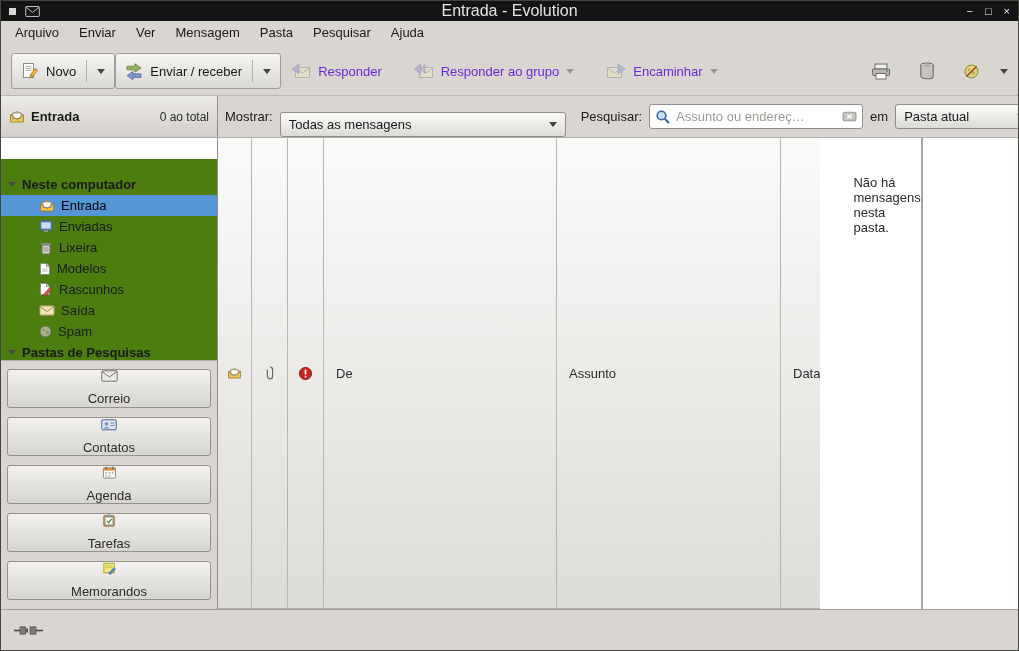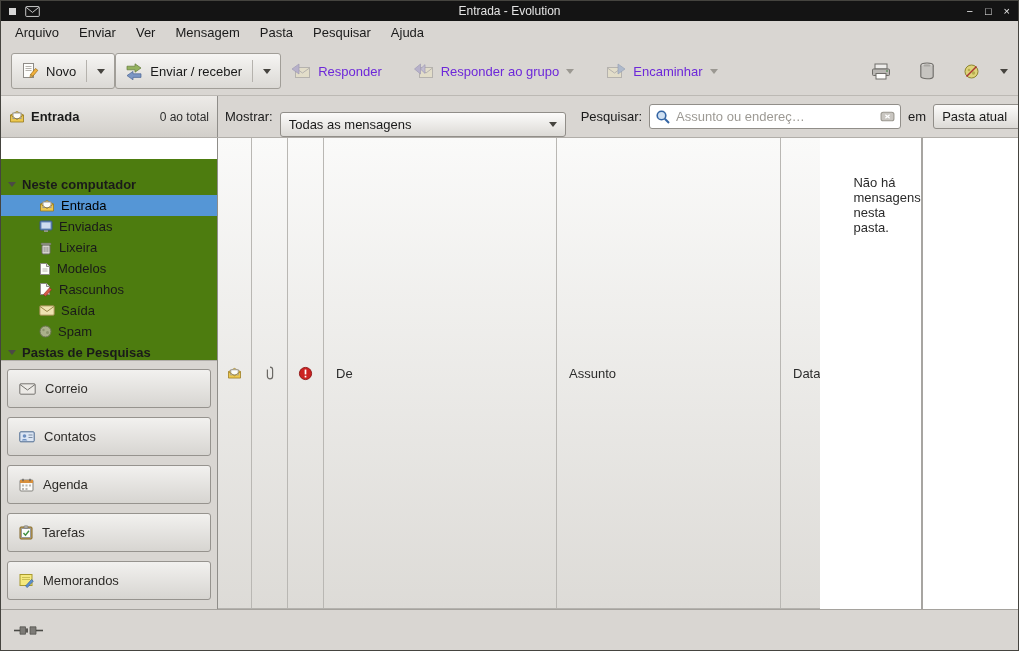--- a/index.html
+++ b/index.html
@@ -4,21 +4,21 @@
 <style>
   * { margin:0; padding:0; box-sizing:border-box; }
   html,body { width:1019px; height:651px; }
   body { font-family:"Liberation Sans","DejaVu Sans",sans-serif; font-size:13px; color:#1a1a1a; background:#fff; }
   .window { width:1019px; height:651px; display:flex; flex-direction:column; background:#d9d6d2; border:1px solid #45443f; overflow:hidden; }
 
   
   .titlebar { flex:0 0 20px; background:#141414; color:#dcdcdc; display:flex; align-items:center; padding:0 8px; }
   .tb-left { display:flex; align-items:center; gap:9px; width:130px; }
   .tb-bullet { width:7px; height:7px; background:#d6d6d6; display:inline-block; }
-  .tb-title { flex:1; text-align:center; font-size:12px; color:#e4e4e4; }
+  .tb-title { flex:1; text-align:center; font-size:16px; color:#e4e4e4; }
   .tb-controls { width:130px; display:flex; justify-content:flex-end; gap:12px; font-size:11px; color:#eee; }
   .tb-btn { cursor:default; line-height:12px; }
 
   
   .menubar { flex:0 0 26px; display:flex; align-items:flex-start; background:#d9d6d2; padding:0 4px; }
   .menu-item { padding:4px 10px; }
 
   
   .toolbar { flex:0 0 49px; display:flex; align-items:center; background:#d9d6d2; border-bottom:1px solid #bcb9b4; padding:0 10px; }
   .tbtn { display:flex; align-items:center; gap:7px; padding:6px 9px; border-radius:3px; border:1px solid transparent; white-space:nowrap; }
@@ -36,38 +36,38 @@
   
   .filterrow { flex:0 0 33px; display:flex; background:#d9d6d2; border-bottom:1px solid #b1aea9; }
   .folder-header { flex:0 0 217px; display:flex; align-items:center; gap:6px; padding:0 8px; background:linear-gradient(#edebe8,#d2cfca); border-right:1px solid #8f8d89; }
   .fname { font-weight:bold; }
   .fcount { margin-left:auto; font-size:12px; color:#2d2d2d; }
   .filter-right { flex:1; display:flex; align-items:center; gap:7px; padding:0 7px; }
   .combo { height:25px; display:flex; align-items:center; gap:8px; border:1px solid #918e89; border-radius:3px; background:linear-gradient(#fcfbfa,#dcdad6); padding:0 8px; }
   .combo .arr { margin-left:auto; }
   .combo-show { width:286px;margin-top:16px; }
   .combo-scope { width:139px; }
-  .searchbox { height:25px; width:252px; background:#fff; border:1px solid #918e89; border-radius:3px; display:flex; align-items:center; gap:5px; padding:0 5px; }
+  .searchbox { height:25px; width:214px; background:#fff; border:1px solid #918e89; border-radius:3px; display:flex; align-items:center; gap:5px; padding:0 5px; }
   .searchbox input { flex:1; min-width:0; border:none; outline:none; background:transparent; font:inherit; color:#3a3a3a; }
   .searchbox input::placeholder { color:#9d9a94; }
 
   
   .contentrow { flex:1; display:flex; min-height:0; }
   .sidebar { flex:0 0 217px; display:flex; flex-direction:column; border-right:1px solid #8f8d89; background:#fff; min-height:0; }
   .tree { flex:1; background:#4d7c0f; padding-top:15px; overflow:hidden;margin-top:21px; }
   .tree-row { height:21px; display:flex; align-items:center; gap:6px; padding-left:7px; }
   .tree-row.item { padding-left:38px; }
   .tree-row.item.selected { background:#5596d6; }
   .tree-row.item.selected .flabel { color:#000; }
   .expander { width:0; height:0; border-left:4px solid transparent; border-right:4px solid transparent; border-top:5px solid #4c4a46; }
   .group-label { font-weight:bold; }
   .ticon { flex:0 0 auto; }
 
   .switcher { flex:0 0 auto; background:#d9d6d2; border-top:1px solid #b1aea9; padding:8px 6px 9px 6px; display:flex; flex-direction:column; gap:9px; }
-  .swbtn { height:39px; border:1px solid #96938e; border-radius:3px; background:linear-gradient(#f2f1ef,#d7d5d1); display:flex; align-items:center; gap:9px; padding:0 11px; color:#2d2b28; }
+  .swbtn { height:39px; border:1px solid #96938e; border-radius:3px; background:linear-gradient(#f2f1ef,#d7d5d1); display:flex; align-items:center; gap:9px; padding:0 11px; color:#2d2b28;flex-direction:column; }
 
   .main { flex:1; display:flex; flex-direction:row; background:#404040; min-width:0; }
   .colheaders { flex:0 0 29px; display:flex; background:linear-gradient(#fafaf9,#dddbd7); border-bottom:1px solid #b4b2ae; }
   .col { display:flex; align-items:center; border-right:1px solid #b9b7b3; }
   .col.iconcol { justify-content:center; }
   .col.textcol { padding-left:12px; color:#2c2c2c; }
   .c1 { width:34px; } .c2 { width:36px; } .c3 { width:36px; }
   .c-de { width:233px; } .c-assunto { width:224px; } .c-data { flex:1; border-right:none; }
   .listarea { flex:1; background:#fff; }
   .empty-msg { padding:37px 0 0 33px; color:#2b2b2b; }

